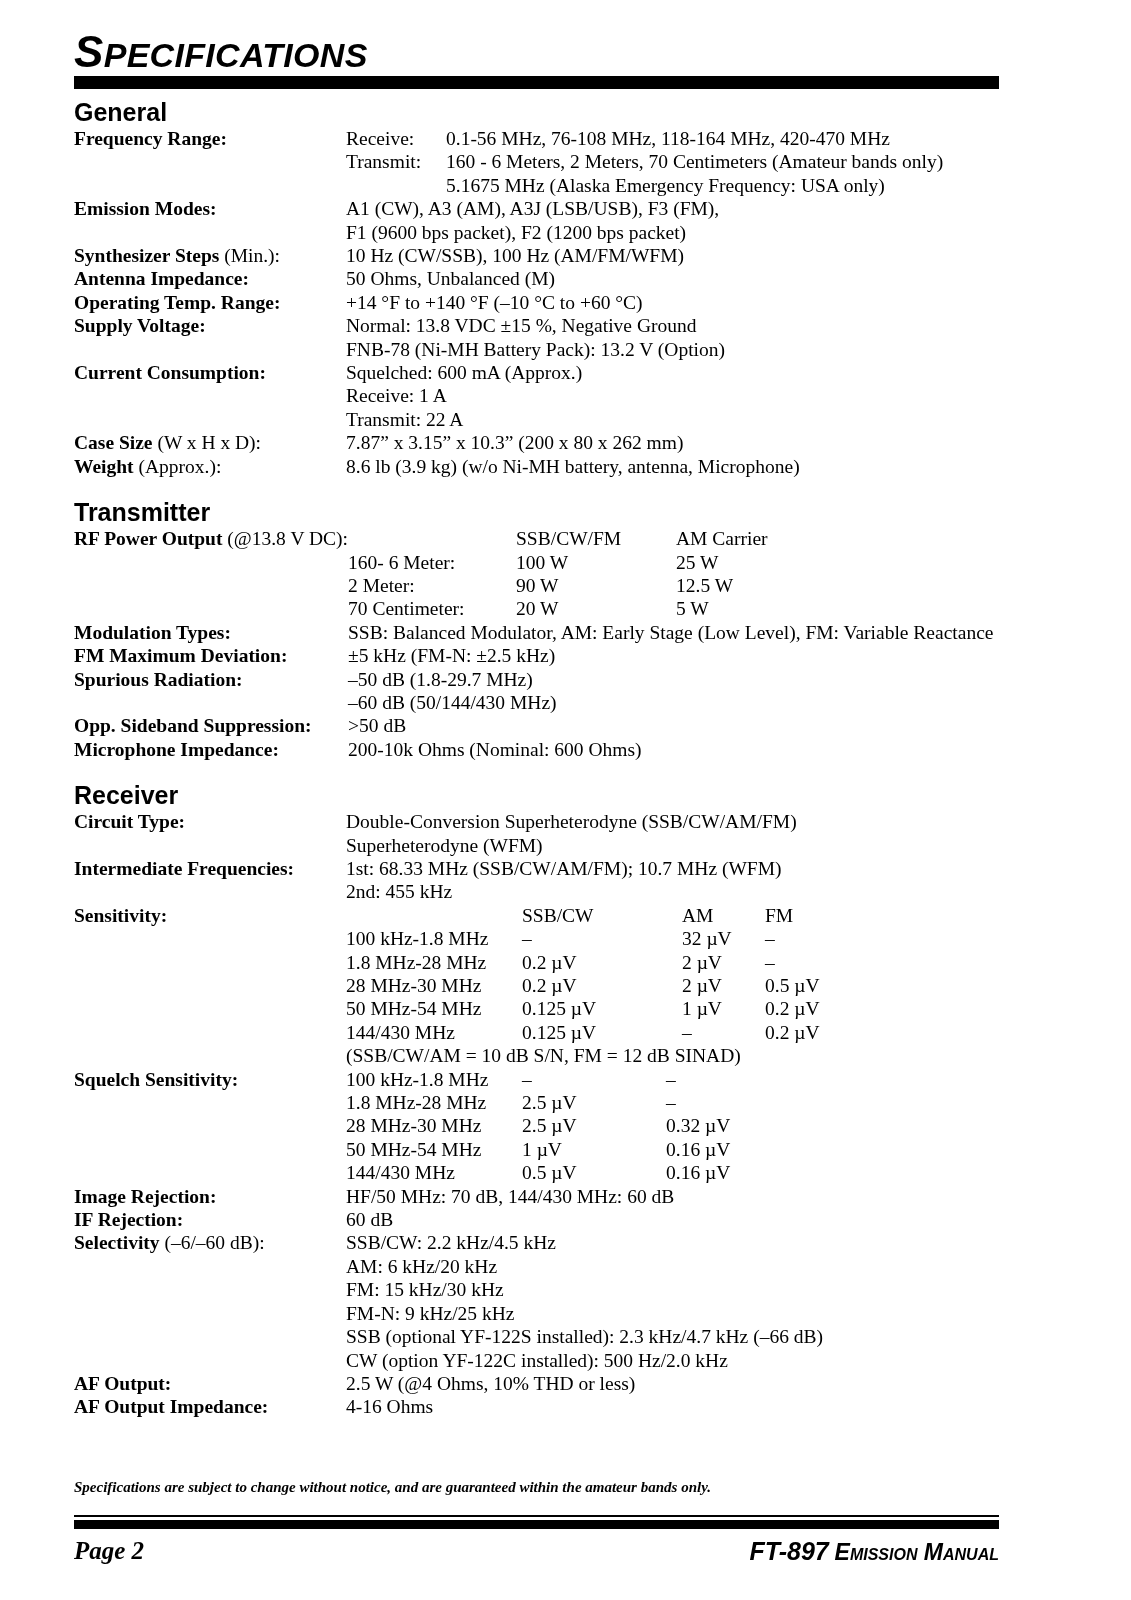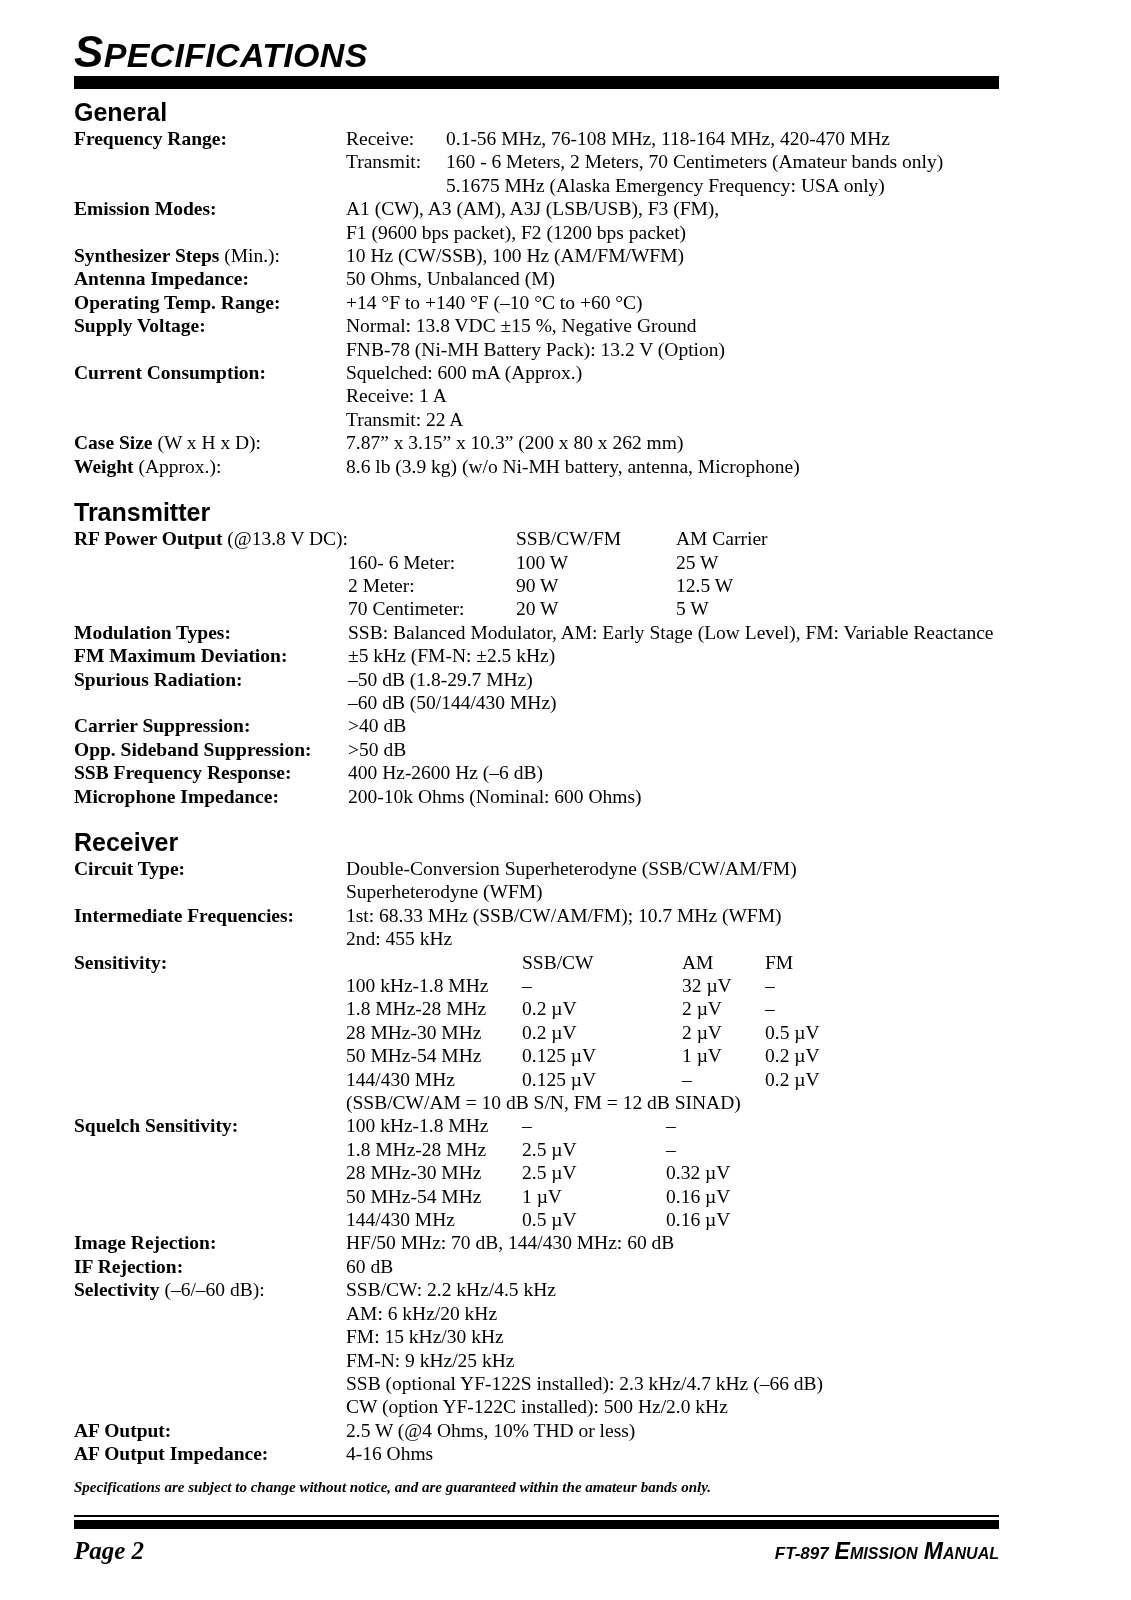--- a/index.html
+++ b/index.html
@@ -187,21 +187,21 @@
     position: absolute;
     right: 0;
     top: 0;
     font-family: "Liberation Sans", "DejaVu Sans", sans-serif;
     font-style: italic;
     font-weight: bold;
     font-size: 21px;
     line-height: 30px;
     white-space: nowrap;
   }
-  .footer-right .model { font-size: 17px; }
+  .footer-right .model { font-size: 25px; }
   .footer-right .sc { font-variant: small-caps; font-size: 23px; }
 </style>
 </head>
 <body>
 
 <div class="page">
 
   <div class="page-title">
     <span class="cap">S</span><span>PECIFICATIONS</span>
   </div>
@@ -321,35 +321,23 @@
             </td>
         </tr>
         <tr class="spec-row">
           <td class="lbl"><span>Spurious Radiation:</span></td>
           <td class="val">
             <span class="kv">–50 dB (1.8-29.7 MHz)</span>
             <span class="kv">–60 dB (50/144/430 MHz)</span>
           </td>
         </tr>
         <tr class="spec-row">
-          <td class="lbl"><span>Carrier Suppression:</span></td>
-          <td class="val">
-              <span class="kv">&gt;40 dB</span>
-            </td>
-        </tr>
-        <tr class="spec-row">
           <td class="lbl"><span>Opp. Sideband Suppression:</span></td>
           <td class="val">
               <span class="kv">&gt;50 dB</span>
-            </td>
-        </tr>
-        <tr class="spec-row">
-          <td class="lbl"><span>SSB Frequency Response:</span></td>
-          <td class="val">
-              <span class="kv">400 Hz-2600 Hz (–6 dB)</span>
             </td>
         </tr>
         <tr class="spec-row">
           <td class="lbl"><span>Microphone Impedance:</span></td>
           <td class="val">
               <span class="kv">200-10k Ohms (Nominal: 600 Ohms)</span>
             </td>
         </tr>
       </tbody>
     </table>

